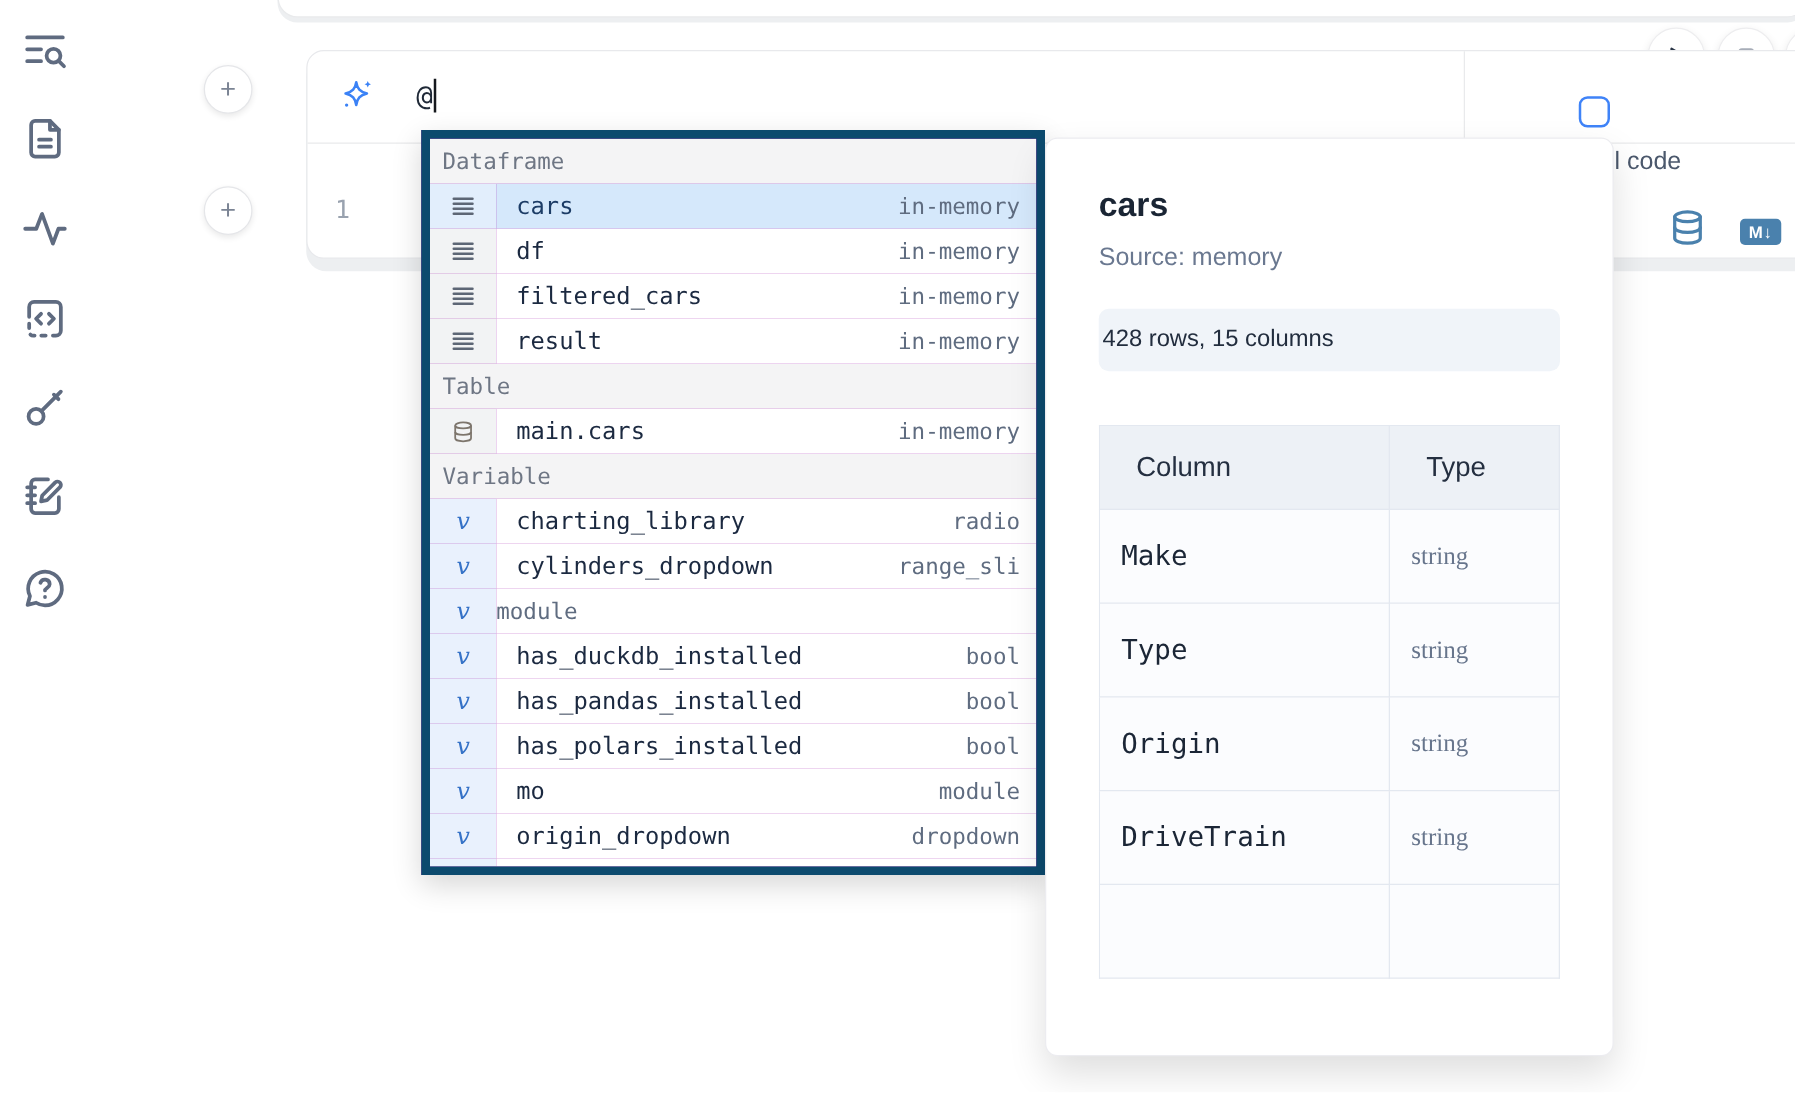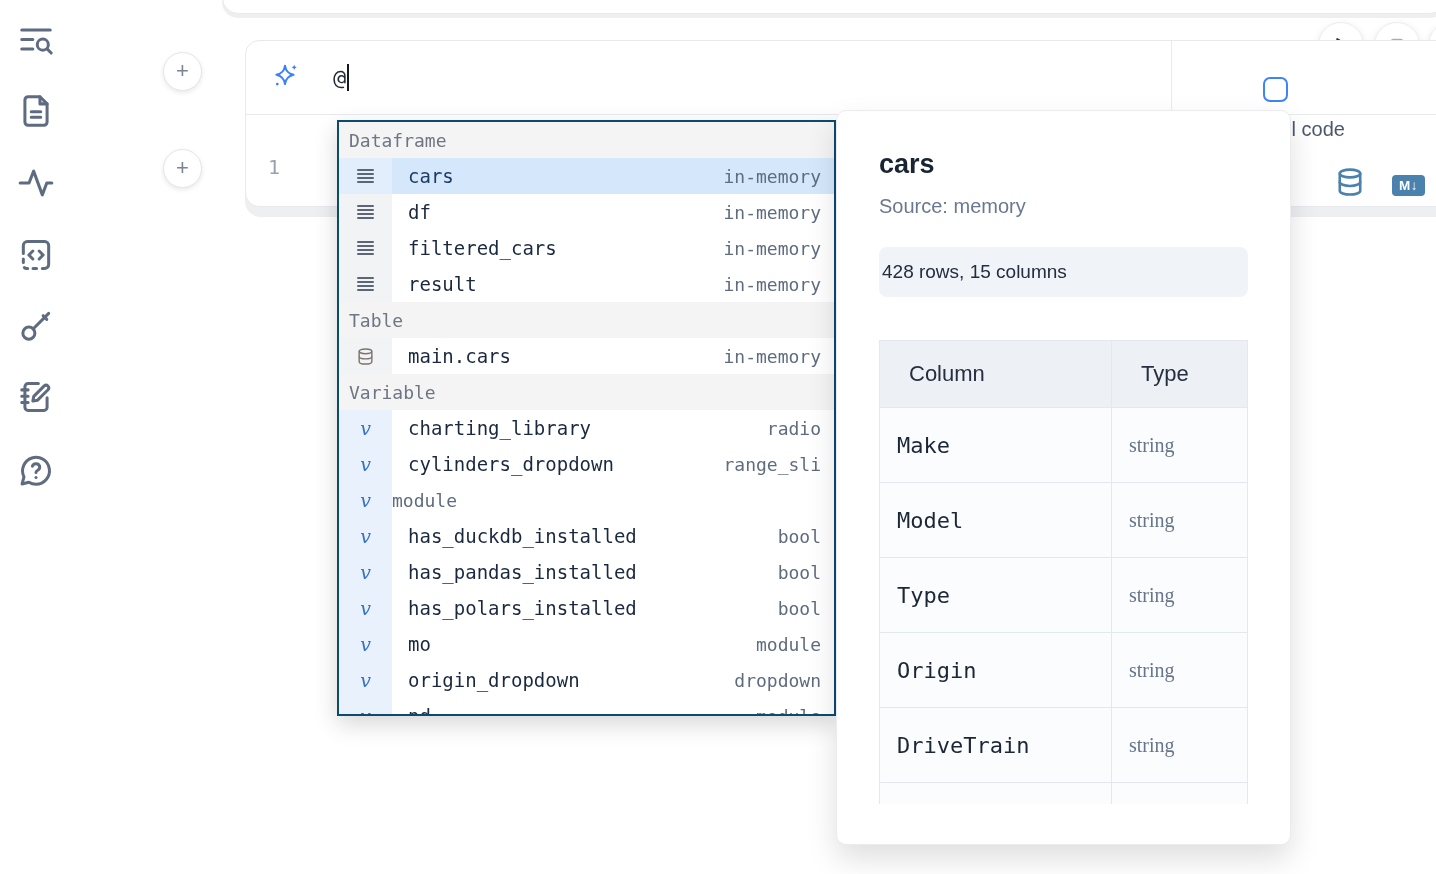--- a/index.html
+++ b/index.html
@@ -50,22 +50,22 @@
           align-items:center;justify-content:center;}
   .runbtn svg{width:26px;height:26px;}
 
   
   .ai-btn{position:absolute;left:1259px;top:297px;width:108px;height:60px;background:#fff;
           border:1px solid #e9eaec;border-radius:12px;box-shadow:0 3px 8px rgba(0,0,0,.08);
           z-index:5;display:flex;align-items:center;justify-content:flex-end;
           padding-right:31px;font-weight:700;font-size:21px;color:#3d4758;box-sizing:border-box;}
 
   
-  .ac{position:absolute;left:337px;top:120px;width:499px;height:596px;background:#a21caf;
-      border:2px solid #0c4a6e;box-shadow:0 8px 22px rgba(0,0,0,.16);z-index:20;overflow:hidden;
+  .ac{position:absolute;left:337px;top:104px;width:499px;height:596px;background:#a21caf;
+      border:7px solid #0c4a6e;box-shadow:0 8px 22px rgba(0,0,0,.16);z-index:20;overflow:hidden;
       font-family:"DejaVu Sans Mono",monospace;box-sizing:border-box;}
   .ac-header{height:36px;background:#f4f4f5;color:#6e7684;font-size:18px;display:flex;
              align-items:center;padding-left:10px;}
   .ac-row{height:36px;display:flex;align-items:stretch;}
   .ac-gutter{width:53px;background:#f2f3f4;display:flex;align-items:center;justify-content:center;flex:none;}
   .ac-main{flex:1;display:flex;align-items:center;background:#fff;min-width:0;}
   .ac-name{padding-left:16px;font-size:19px;color:#1b2940;flex:1;white-space:nowrap;}
   .ac-type{padding-right:13px;font-size:18px;color:#5f6c80;white-space:nowrap;}
   .ac-row.sel .ac-gutter{background:#e2eefc;}
   .ac-row.sel .ac-main{background:#d5e8fb;}
@@ -374,24 +374,20 @@
             <th>Column</th>
             <th>Type</th>
           </tr>
         </thead>
         <tbody>
           <tr>
             <td class="cname">Make</td>
             <td class="ctype">string</td>
           </tr>
           <tr>
-            <td class="cname">Model</td>
-            <td class="ctype">string</td>
-          </tr>
-          <tr>
             <td class="cname">Type</td>
             <td class="ctype">string</td>
           </tr>
           <tr>
             <td class="cname">Origin</td>
             <td class="ctype">string</td>
           </tr>
           <tr>
             <td class="cname">DriveTrain</td>
             <td class="ctype">string</td>

